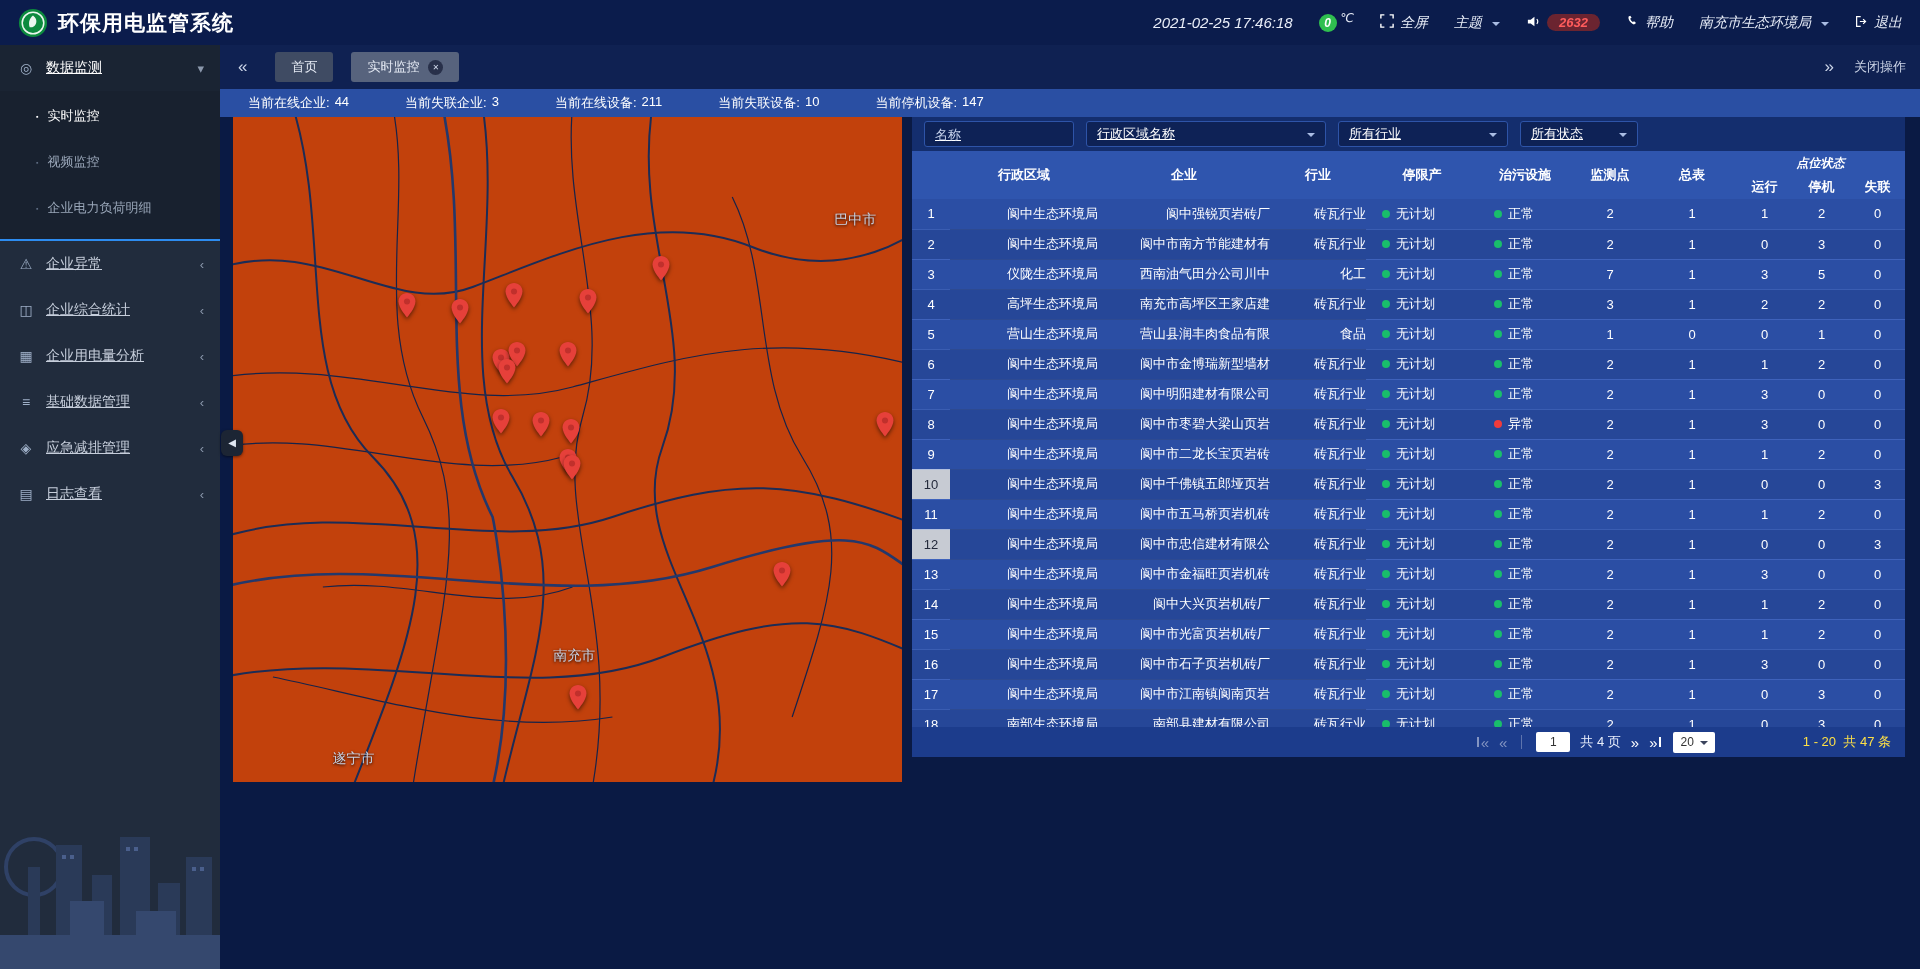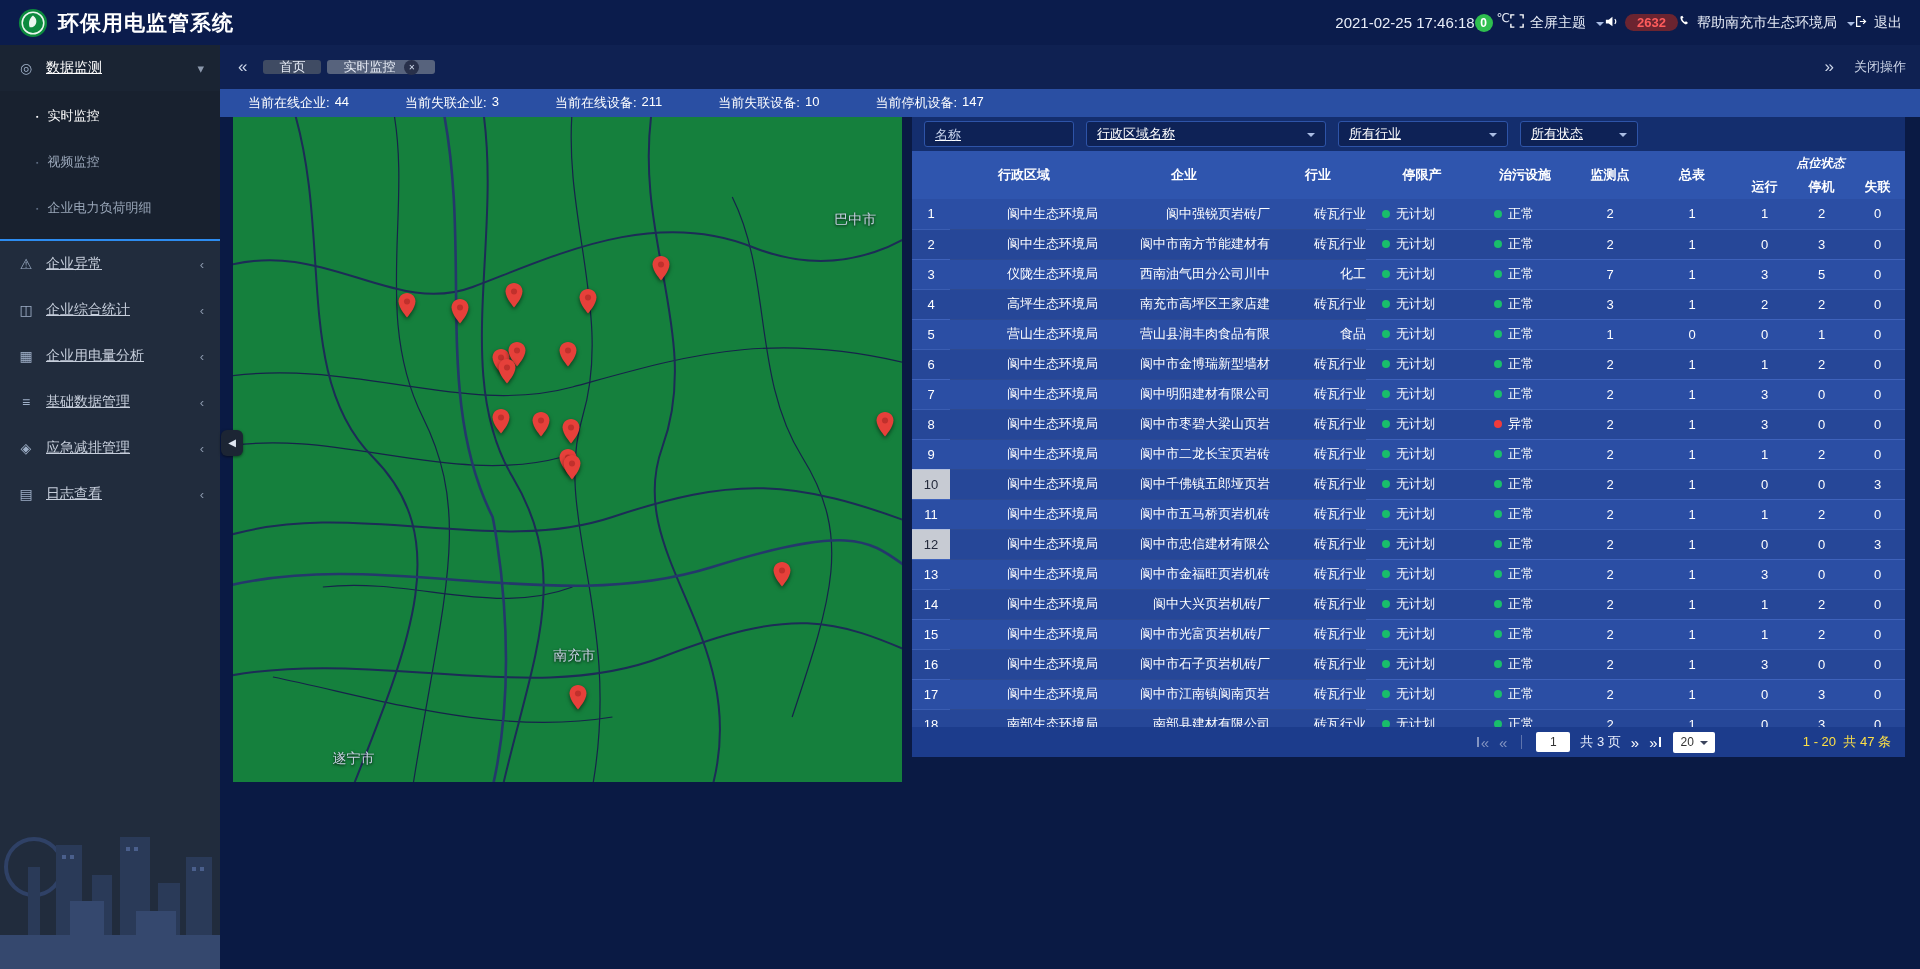--- a/index.html
+++ b/index.html
@@ -6,21 +6,21 @@
   html,body { width:1920px; height:969px; overflow:hidden;
     font-family:"Liberation Sans","DejaVu Sans",sans-serif; }
   body { background:#0a1a44; color:#fff; }
 
   
   .topbar { height:45px; background:#0b1c4c; display:flex; align-items:center;
     padding:0 18px; position:relative; z-index:5; }
   .brand { display:flex; align-items:center; gap:10px; }
   .logo { width:30px; height:30px; display:flex; }
   .app-title { font-size:21px; font-weight:bold; letter-spacing:1px; color:#fff; }
-  .top-right { margin-left:auto; display:flex; align-items:center; font-size:14px; color:#e8edf8; }
+  .top-right { margin-left:auto; display:flex; align-items:center; gap:26px; font-size:14px; color:#e8edf8;font-style:italic; }
   .datetime { font-size:15px; }
   .temp { display:flex; align-items:flex-start; gap:4px; }
   .temp-circle { width:18px; height:18px; border-radius:50%; background:#2fbf4f; color:#fff;
     font-size:12px; font-weight:bold; display:flex; align-items:center; justify-content:center; }
   .temp-unit { font-size:12px; position:relative; top:-3px; }
   .top-item { display:flex; align-items:center; gap:6px; cursor:pointer; white-space:nowrap; }
   .alarm-pill { background:#6b2430; color:#ff5c5c; font-weight:bold; font-size:13px;
     padding:1px 12px; border-radius:10px; }
   .caret { display:inline-block; width:0; height:0; border:4px solid transparent;
     border-top-color:#aabde4; margin-left:4px; position:relative; top:3px; }
@@ -44,38 +44,38 @@
   .nav-sub-item .dot { font-size:7px; margin-right:9px; color:#5d6b80; }
   .nav-sub-item.active { color:#fff; }
   .nav-sub-item.active .dot { color:#fff; }
   .deco { position:absolute; bottom:0; left:0; }
 
   
   .tabbar { height:44px; background:#0f2152; display:flex; align-items:center;
     padding:0 14px; color:#cdd6e8; flex:none; }
   .tab-nav-btn { font-size:17px; color:#cdd6e8; cursor:pointer; padding:0 4px; }
   .tabs { display:flex; gap:6px; margin-left:12px; }
-  .tab { height:14px; padding:0 16px; background:#3f4b63; border-radius:3px; font-size:13px;
-    color:#e6ebf5; display:flex; align-items:center; cursor:pointer; }
+  .tab { height:30px; padding:0 16px; background:#3f4b63; border-radius:3px; font-size:13px;
+    color:#e6ebf5; display:flex; align-items:center; cursor:pointer;margin-left:12px; }
   .tab.active { background:#57637d; }
   .tab-close { margin-left:9px; width:15px; height:15px; border-radius:50%; background:#28304a;
     color:#cfd8ea; font-size:8px; display:flex; align-items:center; justify-content:center; }
   .tabbar-right { margin-left:auto; display:flex; align-items:center; gap:16px; font-size:13px; }
 
   
   .statsbar { height:28px; background:#2a4fa3; display:flex; align-items:center;
     padding-left:28px; gap:56px; font-size:13px; color:#fff; flex:none; }
   .stat { display:flex; gap:5px; white-space:nowrap; }
 
   
   .content { flex:1; display:flex; align-items:flex-start; gap:10px; padding:0 15px 0 13px; }
 
   
   .map-card { width:669px; height:665px; position:relative; flex:none; }
-  .map-canvas { position:absolute; inset:0; background:#15803d; overflow:hidden; }
+  .map-canvas { position:absolute; inset:0; background:#c2410c; overflow:hidden; }
   .roads { position:absolute; inset:0; width:100%; height:100%; }
   .city-label { position:absolute; transform:translate(-50%,-50%); font-size:14px;
     color:#c9d2e4; text-shadow:0 1px 3px #000; white-space:nowrap; }
   .pin { position:absolute; transform:translate(-50%,-96%); line-height:0;
     filter:drop-shadow(0 2px 2px rgba(0,0,0,.55)); }
   .map-handle { position:absolute; left:-12px; top:47%; width:22px; height:26px; border-radius:6px;
     background:#1c2534; color:#dfe6f2; display:flex; align-items:center; justify-content:center;
     font-size:10px; cursor:pointer; box-shadow:0 1px 3px rgba(0,0,0,.5); z-index:3; }
 
   
@@ -700,21 +700,21 @@
         </div>
 
         <div class="pager">
           <span class="pg-btn disabled">
             <span class="pg-bar"></span>
               <span>«</span>
           </span>
           <span class="pg-btn disabled">«</span>
           <span class="pg-sep"></span>
           <input class="pg-input" value="1" style="">
-          <span class="pg-total">共 3 页</span>
+          <span class="pg-total">共 4 页</span>
           <span class="pg-btn">»</span>
           <span class="pg-btn">
             <span>»</span>
               <span class="pg-bar"></span>
           </span>
           <span class="pg-size">
             <span>20</span>
               <span class="caret dark"></span>
           </span>
           <span class="pg-range">

